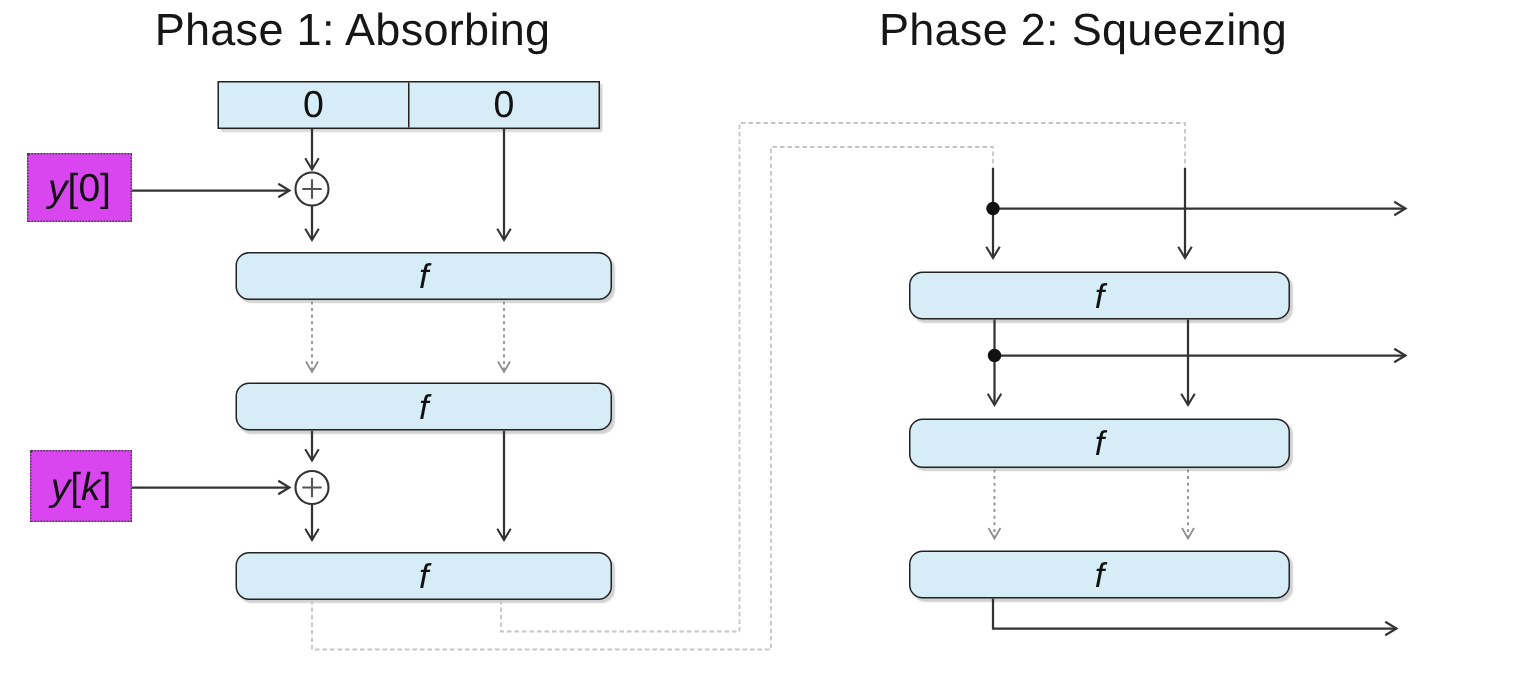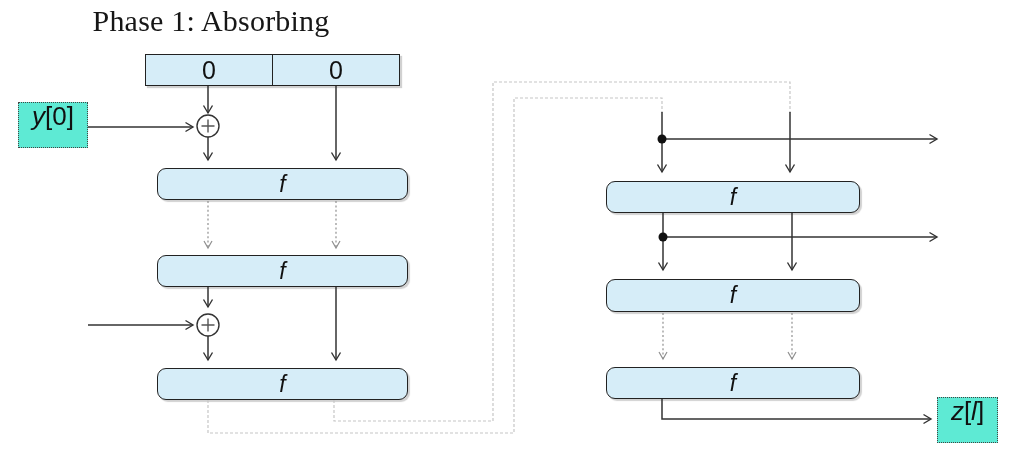--- a/index.html
+++ b/index.html
@@ -1,51 +1,52 @@
 <!DOCTYPE html>
 <html style="--box-fill: #d6edf8; --box-border: #222222; --line: #333333; --dashed-arrow: #8f8f8f; --routing: #c6c6c6;"><head>
 <meta charset="utf-8">
 <style>
   html,body{margin:0;padding:0;background:#fff;}
   .stage{position:relative;width:1023px;height:451px;background:#fff;
          font-family:"Liberation Sans",sans-serif;overflow:hidden;color:#111;}
   .title{position:absolute;top:4px;transform:translateX(-50%);
          font-size:30px;letter-spacing:0.2px;white-space:nowrap;color:#161616;}
-  .t1{left:211px;font-family:Liberation Serif, serif;}
+  .t1{left:235px;}
   .t2{left:722px;}
   .state-box{position:absolute;left:145px;top:54px;width:255px;height:32px;display:flex;
              background:var(--box-fill,#d6edf8);border:1.4px solid #222;
              box-shadow:2px 2px 1px rgba(0,0,0,0.18);box-sizing:border-box;}
   .state-cell{flex:1;display:flex;align-items:center;justify-content:center;
               font-size:25px;line-height:1;}
   .state-cell.first{border-right:1.4px solid #222;}
   .fbox{position:absolute;background:var(--box-fill,#d6edf8);border:1.4px solid #222;
         border-radius:9px;box-shadow:2px 2px 1px rgba(0,0,0,0.18);
         display:flex;align-items:center;justify-content:center;box-sizing:border-box;}
   .flabel{font-style:italic;font-size:23px;line-height:1;}
-  .iobox{position:absolute;border:1.5px dotted #444;background:#5eead4;
-         display:flex;justify-content:center;
+  .iobox{position:absolute;border:1.5px dotted #444;background:#d946ef;
+         display:flex;align-items:center;justify-content:center;
          font-size:26px;line-height:1;box-sizing:border-box;}
   .it{font-style:italic;}
   svg.layer{position:absolute;left:0;top:0;pointer-events:none;}
   .ln{stroke:var(--line,#333);stroke-width:1.5;fill:none;}
   .ga{stroke:var(--dashed-arrow,#8f8f8f);stroke-width:1.2;fill:none;stroke-dasharray:2 2.4;}
   .rt{stroke:var(--routing,#c6c6c6);stroke-width:1.2;fill:none;stroke-dasharray:3 2;}
   .xor{stroke:var(--line,#333);stroke-width:1.4;fill:#fff;}
   .xp{stroke:#555;stroke-width:1.4;fill:none;}
   .dot{fill:#111;stroke:none;}
   .ahd{stroke:var(--line,#333);stroke-width:1.4;fill:none;}
   .ahg{stroke:var(--dashed-arrow,#8f8f8f);stroke-width:1.2;fill:none;}
 </style>
 </head>
 <body>
 
 <div class="stage">
 
   <div class="title t1">Phase 1: Absorbing</div>
+  <div class="title t2">Phase 2: Squeezing</div>
 
   <div class="state-box">
     <div class="state-cell first">0</div>
     <div class="state-cell">0</div>
   </div>
 
   <div class="fbox" style="left:157px;top:168px;width:251px;height:32px">
     <span class="flabel">f</span>
   </div>
   <div class="fbox" style="left:157px;top:255px;width:251px;height:32px">
@@ -61,22 +62,22 @@
   <div class="fbox" style="left:606px;top:279px;width:254px;height:33px">
     <span class="flabel">f</span>
   </div>
   <div class="fbox" style="left:606px;top:367px;width:254px;height:32px">
     <span class="flabel">f</span>
   </div>
 
   <div class="iobox" style="left:18px;top:102px;width:70px;height:46px">
     <span><span class="it">y</span><span>[0]</span></span>
   </div>
-  <div class="iobox" style="left:937px;top:397px;width:61px;height:46px">
-    <span><span class="it">z</span><span>[</span><span class="it">l</span><span>]</span></span>
+  <div class="iobox" style="left:20px;top:300px;width:68px;height:48px">
+    <span><span class="it">y</span><span>[</span><span class="it">k</span><span>]</span></span>
   </div>
 
   <svg class="layer" width="1023" height="451" viewBox="0 0 1023 451">
     <defs>
       <marker id="mD" markerUnits="userSpaceOnUse" markerWidth="18" markerHeight="14" viewBox="-9 -7 18 14" refX="0" refY="0" orient="auto">
         <path class="ahd" d="M-7.5,-4.5 L0,0 L-7.5,4.5"></path>
       </marker>
       <marker id="mG" markerUnits="userSpaceOnUse" markerWidth="18" markerHeight="14" viewBox="-9 -7 18 14" refX="0" refY="0" orient="auto">
         <path class="ahg" d="M-7,-4 L0,0 L-7,4"></path>
       </marker>

